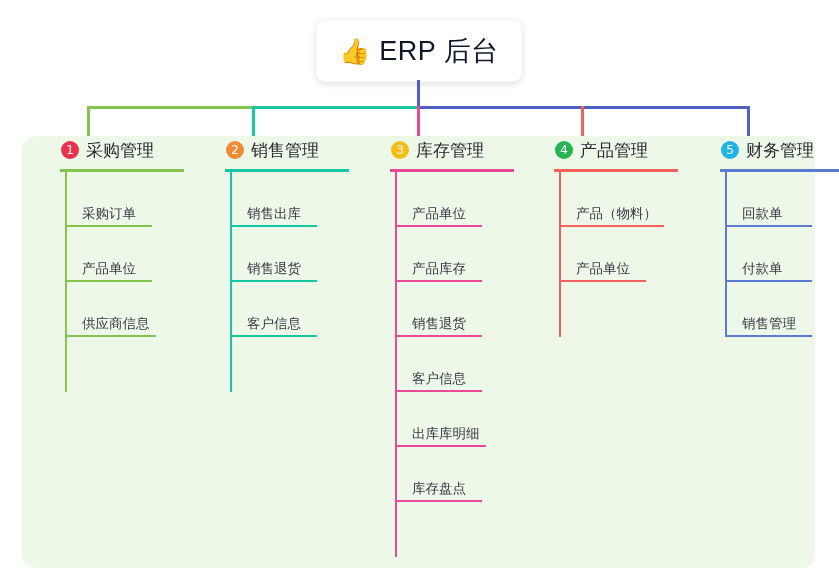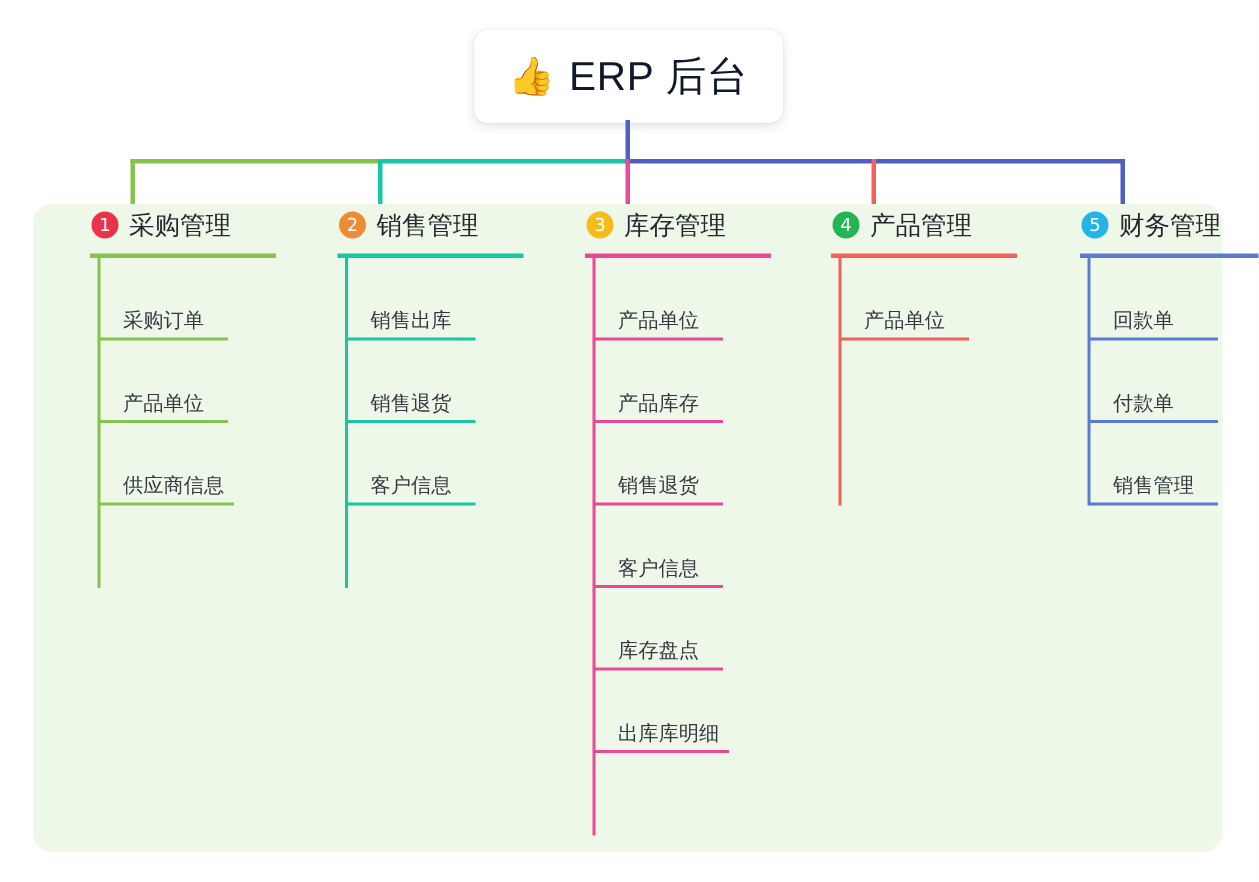--- a/index.html
+++ b/index.html
@@ -166,38 +166,42 @@
           </div>
           <div class="leaf">
             <span class="leaf-text">销售退货</span>
             <div class="leaf-rule" style="background: rgb(236, 72, 153); width: 86px;"></div>
           </div>
           <div class="leaf">
             <span class="leaf-text">客户信息</span>
             <div class="leaf-rule" style="background: rgb(236, 72, 153); width: 86px;"></div>
           </div>
           <div class="leaf">
-            <span class="leaf-text">库存盘点</span>
-            <div class="leaf-rule" style="background: rgb(236, 72, 153); width: 86px;"></div>
-          </div>
-          <div class="leaf">
             <span class="leaf-text">出库库明细</span>
             <div class="leaf-rule" style="background: rgb(236, 72, 153); width: 90px;"></div>
           </div>
+          <div class="leaf">
+            <span class="leaf-text">库存盘点</span>
+            <div class="leaf-rule" style="background: rgb(236, 72, 153); width: 86px;"></div>
+          </div>
         </div>
       </div>
     <div class="col" id="col4">
         <div class="col-head">
           <span class="badge" style="background: rgb(35, 180, 83);">4</span>
           <span class="head-label">产品管理</span>
         </div>
         <div class="head-rule" style="background: rgb(244, 96, 92); width: 124px; margin-left: 16px;"></div>
         <div class="branch">
           <div class="spine" style="background: rgb(244, 96, 92); height: 165px;"></div>
           <div class="leaf">
+            <span class="leaf-text">产品（物料）</span>
+            <div class="leaf-rule" style="background: rgb(244, 96, 92); width: 104px;"></div>
+          </div>
+          <div class="leaf">
             <span class="leaf-text">产品单位</span>
             <div class="leaf-rule" style="background: rgb(244, 96, 92); width: 86px;"></div>
           </div>
         </div>
       </div>
     <div class="col" id="col5">
         <div class="col-head">
           <span class="badge" style="background: rgb(34, 179, 232);">5</span>
           <span class="head-label">财务管理</span>
         </div>

